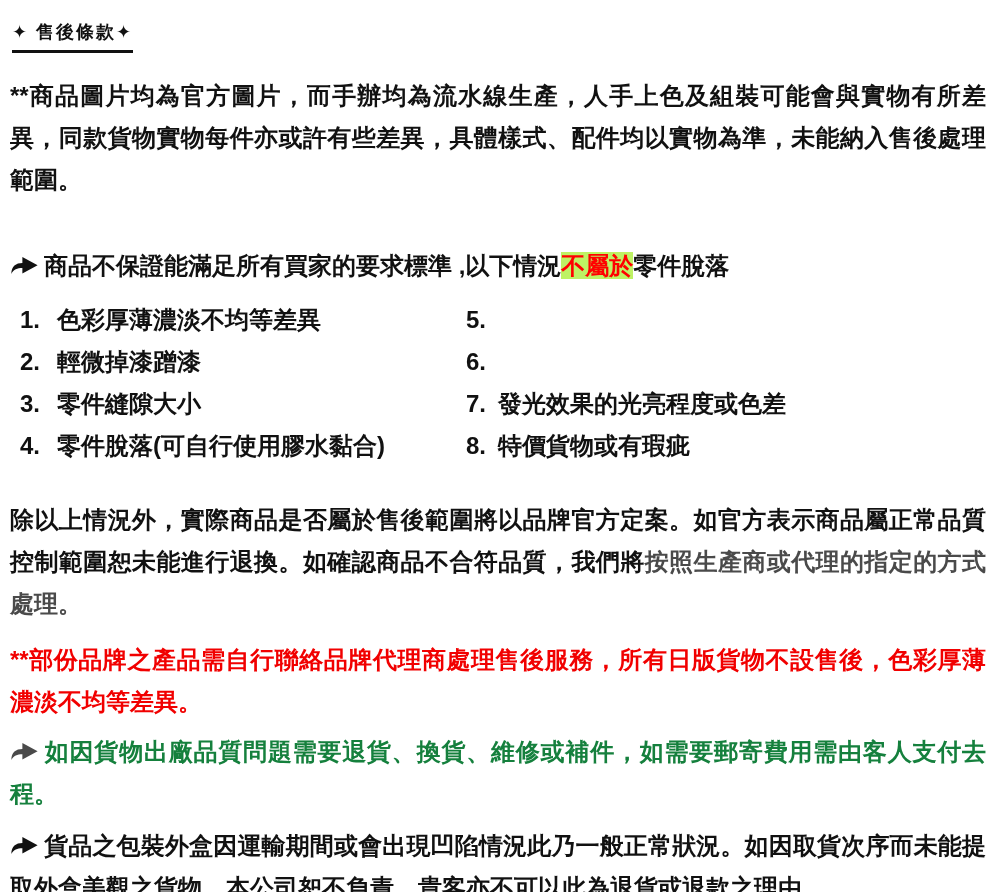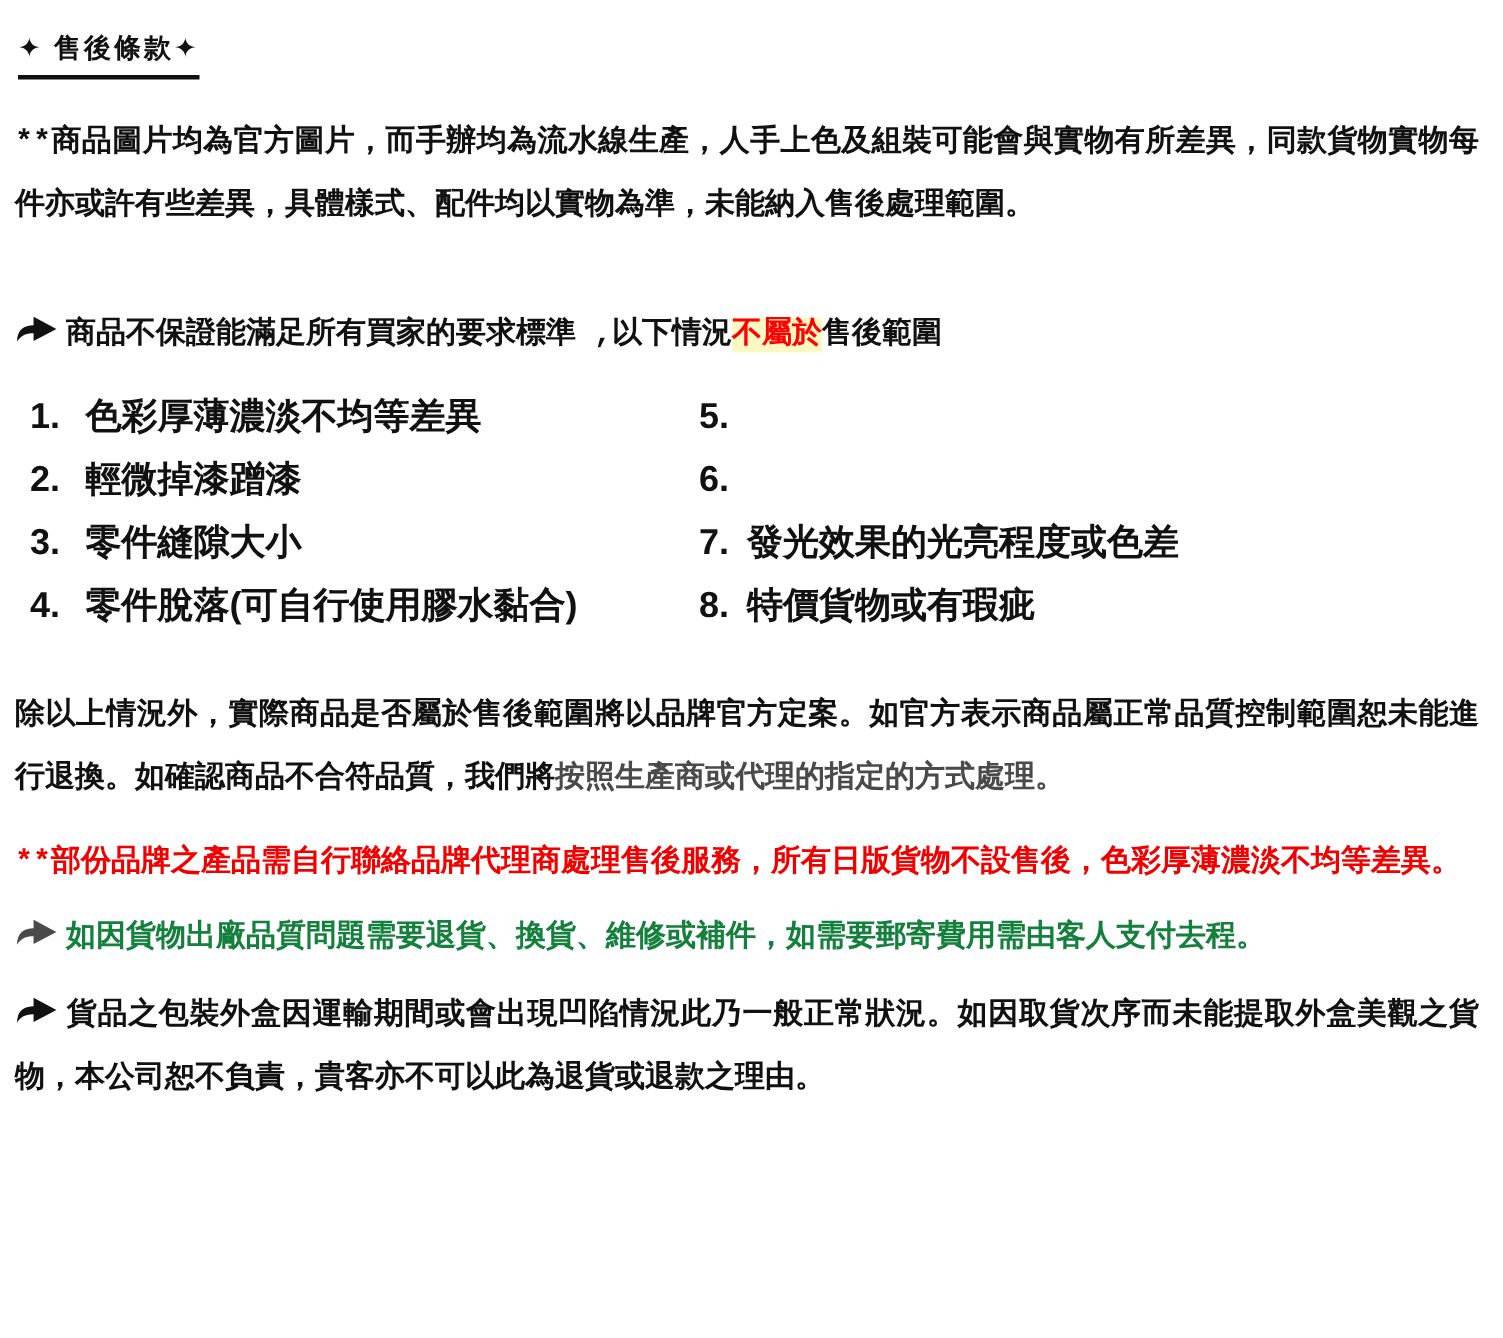--- a/index.html
+++ b/index.html
@@ -12,25 +12,25 @@
   .page{padding:10px 16px 0 10px;}
 
   .title{
     display:inline-block;
     font-size:18px;line-height:32px;margin:6px 0 0 2px;
     letter-spacing:2px;
     border-bottom:3px solid #111;
     padding-bottom:2px;
   }
 
-  p{font-size:20px;line-height:42px;margin:0;text-align:justify;font-family:Liberation Mono, monospace;}
+  p{font-size:24px;line-height:42px;margin:0;text-align:justify;}
 
   .intro{margin-top:22px;}
   .arrow-line{margin-top:44px;text-align:left;}
-  .hl{background:#fef9c3;color:#ff0000;}
+  .hl{background:#bef264;color:#ff0000;}
 
   .list-wrap{display:flex;margin-top:12px;}
   .col-left{width:452px;}
   .col-right{flex:1;}
   .list-row{display:flex;font-size:24px;line-height:42px;}
   .col-left .num{width:30px;text-align:right;margin-right:17px;}
   .col-right .num{width:24px;text-align:right;margin-right:12px;}
 
   .policy{margin-top:32px;}
   .gray{color:#4a4a4a;}
@@ -49,21 +49,21 @@
 <body>
 
 <div class="page">
 
   <div class="title">✦ 售後條款✦</div>
 
   <p class="intro">**商品圖片均為官方圖片，而手辦均為流水線生產，人手上色及組裝可能會與實物有所差異，同款貨物實物每件亦或許有些差異，具體樣式、配件均以實物為準，未能納入售後處理範圍。</p>
 
   <p class="arrow-line"><span class="arrow-icon"><svg viewBox="0 0 28 20" xmlns="http://www.w3.org/2000/svg">
           <path d="M1 18 C1 10.5, 5.5 7.5, 11.5 7.5 L11.5 2 L26 9.8 L11.5 17.5 L11.5 12.5 C6.5 12.5, 3.2 14, 1 18 Z" fill="#111"></path>
-        </svg></span><span>商品不保證能滿足所有買家的要求標準 ,以下情況</span><span class="hl">不屬於</span><span>售後範圍</span></p>
+        </svg></span><span>商品不保證能滿足所有買家的要求標準 ,以下情況</span><span class="hl">不屬於</span><span>零件脫落</span></p>
 
   <div class="list-wrap">
     <div class="col-left">
       <div class="list-row">
           <span class="num">1.</span>
           <span>色彩厚薄濃淡不均等差異</span>
         </div>
       <div class="list-row">
           <span class="num">2.</span>
           <span>輕微掉漆蹭漆</span>

